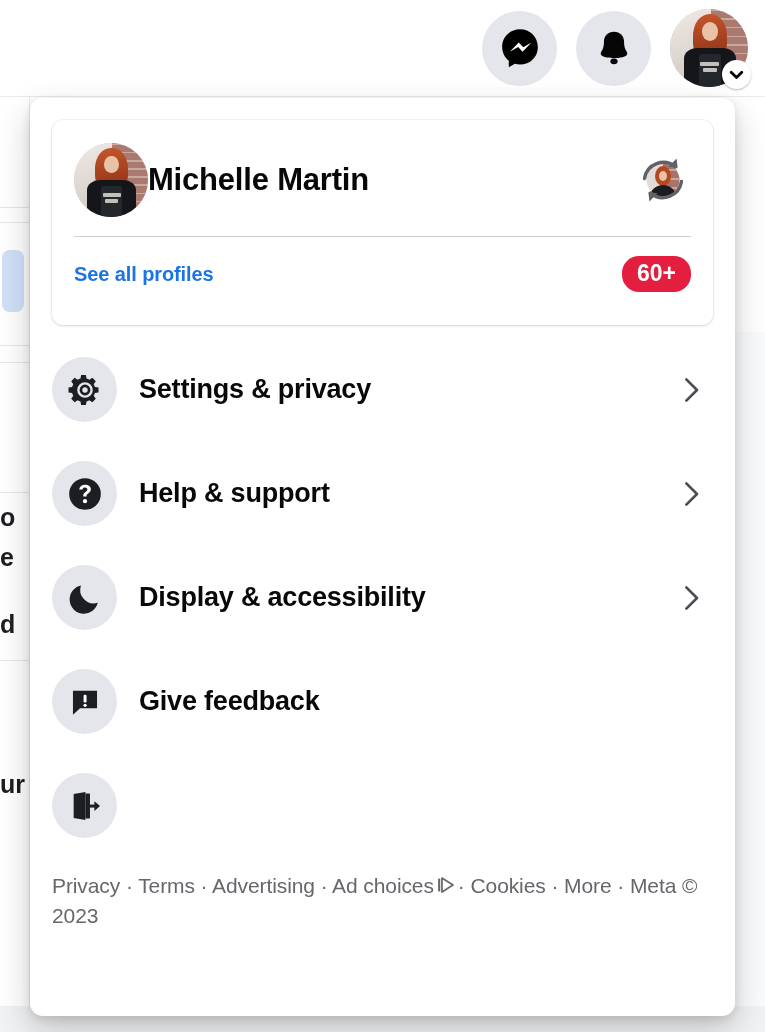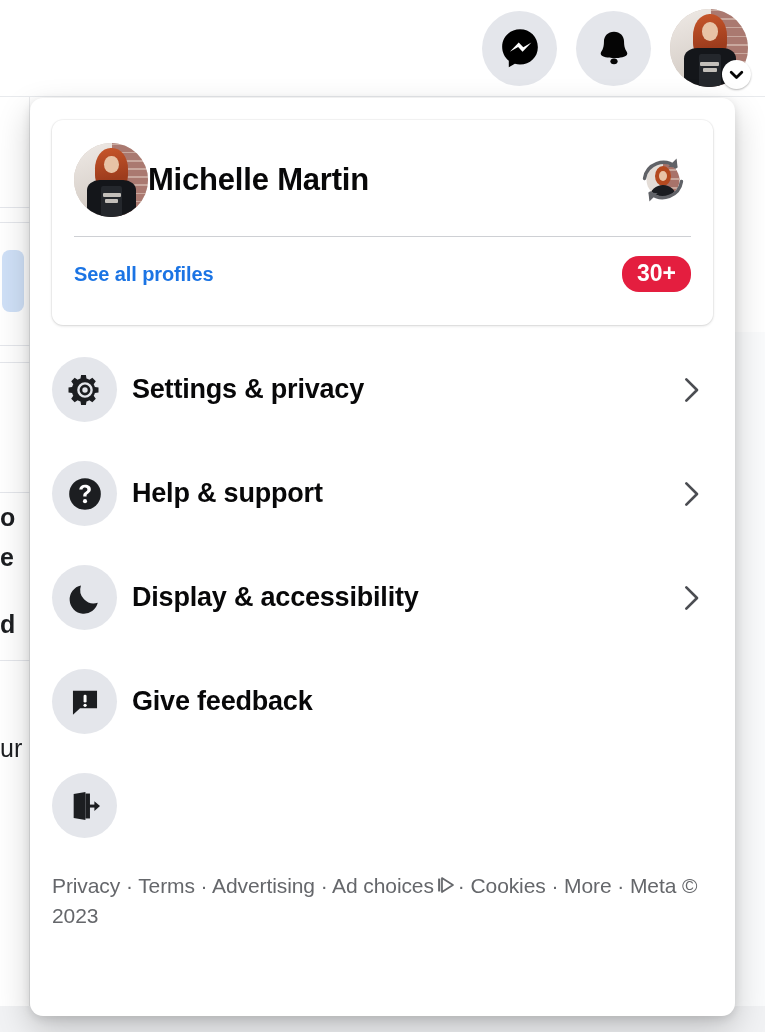--- a/index.html
+++ b/index.html
@@ -65,21 +65,21 @@
     font-size: 25px;
     font-weight: 700;
     line-height: 1;
     white-space: nowrap;
     overflow: hidden;
     width: 26px;
   }
   .bg-frag.f1 { top: 505px; }
   .bg-frag.f2 { top: 545px; }
   .bg-frag.f3 { top: 612px; }
-  .bg-frag.f4 { top: 736px; font-weight: 400; }
+  .bg-frag.f4 { top: 772px; font-weight: 700; }
 
   .bg-right-card {
     position: absolute;
     left: 700px;
     top: 103px;
     right: 0;
     height: 250px;
     background: #ffffff;
     border-left: 1px solid #eceef0;
     border-bottom: 1px solid #eceef0;
@@ -309,21 +309,21 @@
     background: #e4e6eb;
     display: flex;
     align-items: center;
     justify-content: center;
     flex: 0 0 auto;
   }
   .menu-label {
     font-size: 27px;
     font-weight: 700;
     color: #080809;
-    margin-left: 15px;
+    margin-left: 22px;
     flex: 1;
     letter-spacing: -0.2px;
   }
   .chev {
     flex: 0 0 auto;
     margin-right: 6px;
   }
 
   
   .footer {
@@ -437,21 +437,21 @@
             <path d="M41.6 6.5l1 9.2-9.2-1z" fill="#606267"></path>
             <path d="M14.4 49.5l-1-9.2 9.2 1z" fill="#606267"></path>
           </svg>
         </div>
       </div>
 
       <div class="card-sep"></div>
 
       <div class="profiles-row">
         <div class="profiles-link">See all profiles</div>
-        <div class="badge">30+</div>
+        <div class="badge">60+</div>
       </div>
     </div>
 
     <div class="menu">
 
       <div class="menu-item">
         <div class="menu-icon">
           <svg width="36" height="36" viewBox="0 0 24 24">
             <path fill="#1c1e21" d="M12 8.4a3.6 3.6 0 1 0 0 7.2 3.6 3.6 0 0 0 0-7.2zm0 5.4a1.8 1.8 0 1 1 0-3.6 1.8 1.8 0 0 1 0 3.6z"></path>
             <path fill="#1c1e21" d="M21 13.6v-3.2l-2.4-.4a7 7 0 0 0-.8-1.9l1.4-2-2.3-2.3-2 1.4a7 7 0 0 0-1.9-.8L12.6 2H9.4L9 4.4a7 7 0 0 0-1.9.8l-2-1.4-2.3 2.3 1.4 2a7 7 0 0 0-.8 1.9L1 10.4v3.2l2.4.4c.2.7.5 1.3.8 1.9l-1.4 2 2.3 2.3 2-1.4c.6.3 1.2.6 1.9.8l.4 2.4h3.2l.4-2.4c.7-.2 1.3-.5 1.9-.8l2 1.4 2.3-2.3-1.4-2c.3-.6.6-1.2.8-1.9l2.4-.4zM12 17.2A5.2 5.2 0 1 1 12 6.8a5.2 5.2 0 0 1 0 10.4z"></path>

